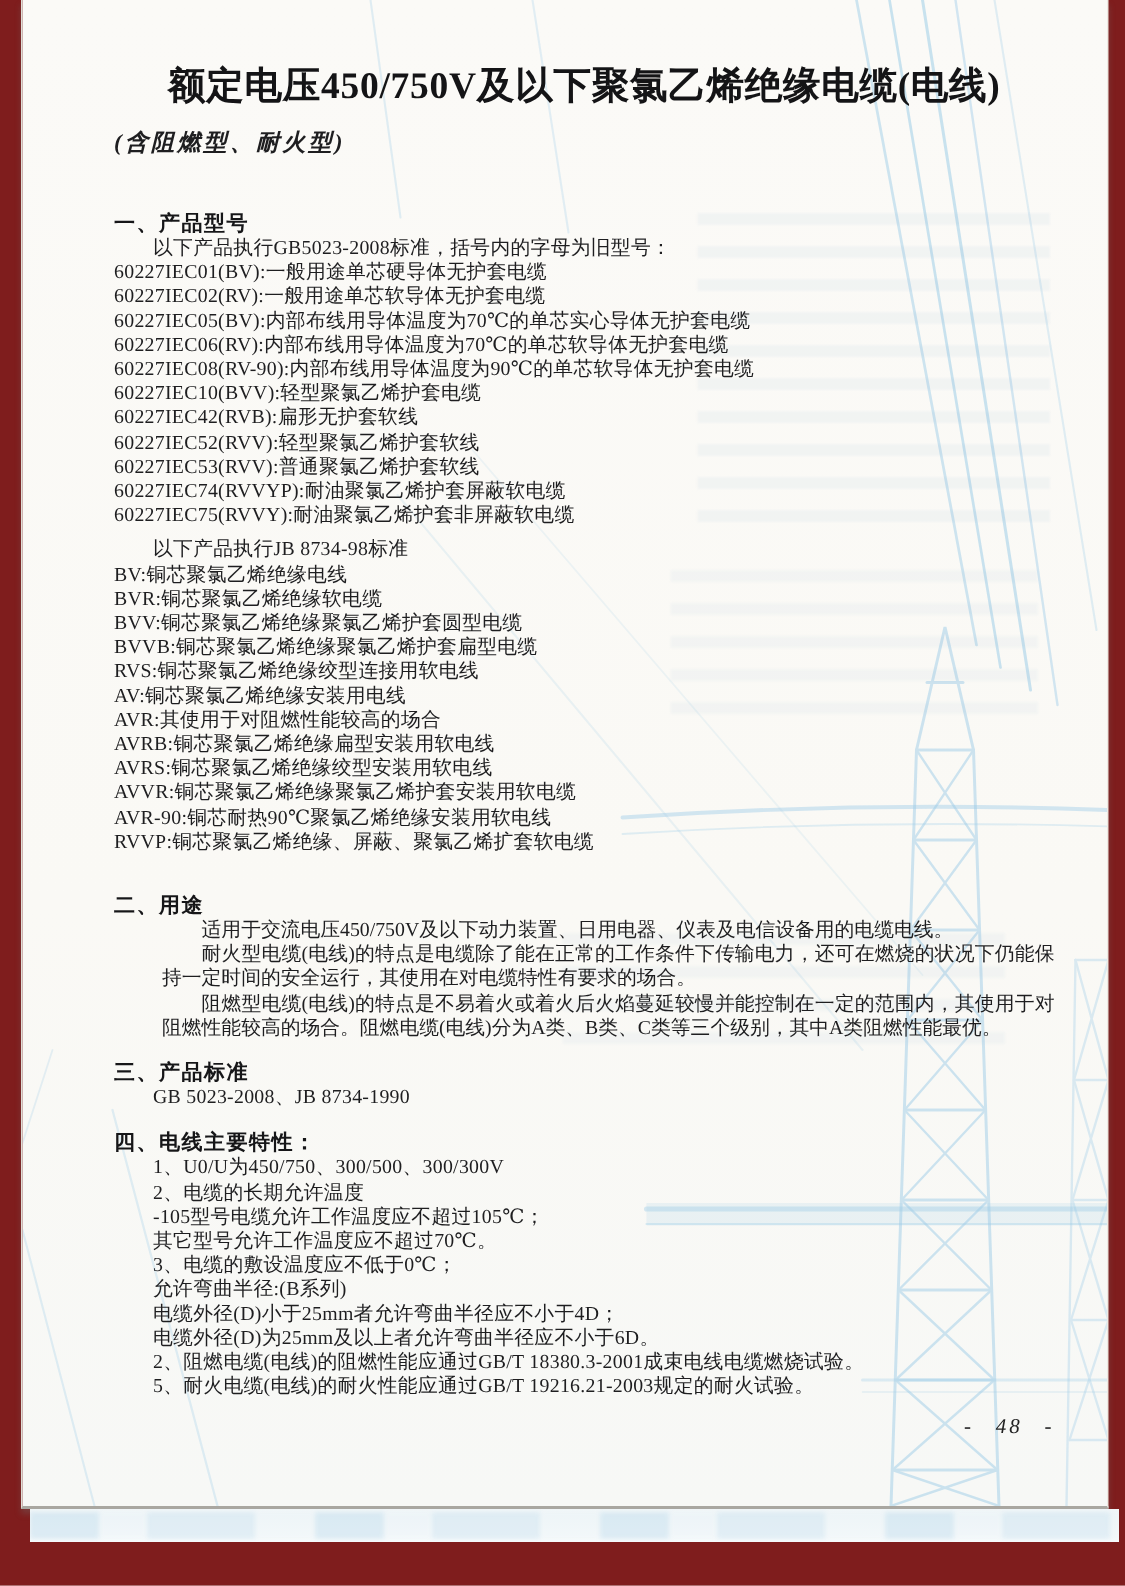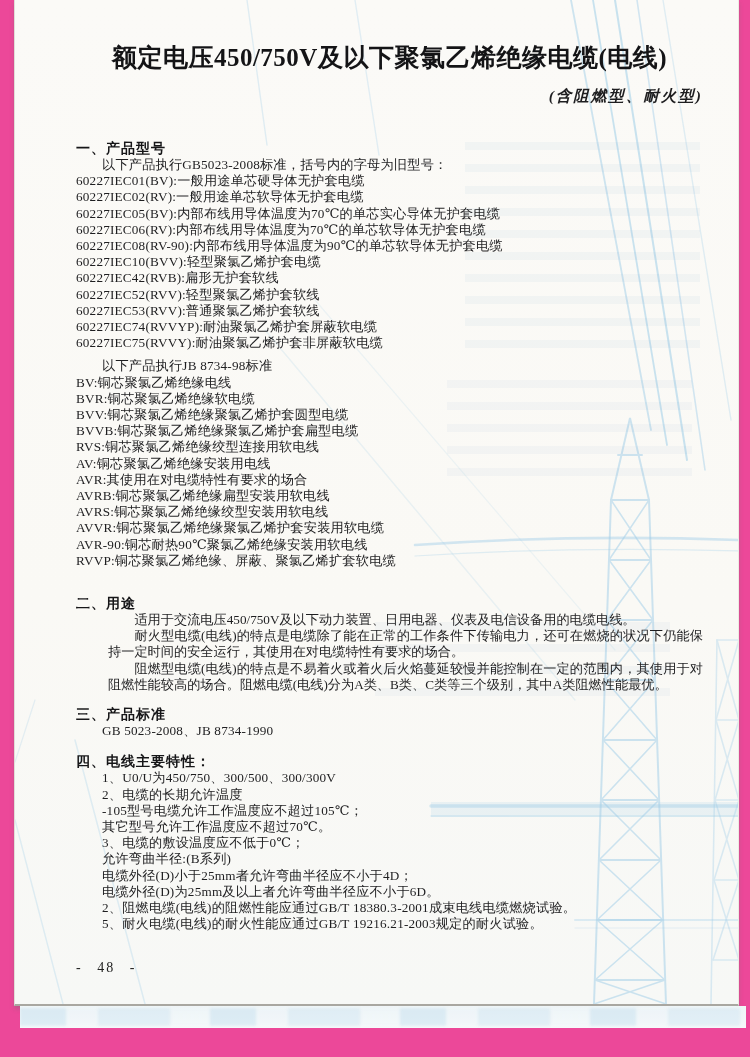--- a/index.html
+++ b/index.html
@@ -1,18 +1,18 @@
 <!DOCTYPE html>
 <html><head>
 <meta charset="utf-8">
 <style>
   html,body{margin:0;padding:0;}
   .scan{
     position:relative; width:750px; height:1057px; overflow:hidden;
-    background:#ec4899;
+    background:#7f1d1d;
     font-family:"Liberation Serif","DejaVu Serif",serif;
     color:#1e1e20;
   }
   .page{
     position:absolute; left:14px; top:0; width:723px; height:1004px;
     background:linear-gradient(180deg,#fbfaf7 0%,#faf9f5 60%,#f7f8f6 100%);
     border-left:1px solid #e0ded7;
     border-right:1px solid #eceae3;
     border-bottom:2px solid #a9a7a1;
     box-shadow:0 3px 4px rgba(110,110,110,.35);
@@ -25,38 +25,38 @@
   }
   .g1{left:450px; top:142px; width:235px; height:220px;}
   .g2{left:432px; top:380px; width:245px; height:100px; opacity:.42;}
   .g3{left:360px; top:622px; width:295px; height:88px; opacity:.42;}
   .content{position:absolute; left:61px; top:0; width:627px;}
   h1.title{
     margin:42px 0 0; text-align:center;
     font-size:25px; line-height:32px; font-weight:700; letter-spacing:.5px; color:#141416;
   }
   .subtitle{
-    margin-top:12px; text-align:right;
+    margin-top:12px; text-align:left;
     font-size:15.5px; line-height:20px; font-weight:700; font-style:italic; letter-spacing:2px;
   }
   .sec-h{
     font-family:"Liberation Sans","DejaVu Sans",sans-serif;
     font-weight:700; font-size:14px; line-height:17px; letter-spacing:1px; color:#161618;
   }
   .sec-h.s0{margin-top:34px}
   .sec-h.s1{margin-top:26px}
   .sec-h.s2{margin-top:13px}
   .sec-h.s3{margin-top:14px}
   .line{font-size:13.2px; line-height:16.2px; letter-spacing:.2px; white-space:nowrap;}
   .line.indent{padding-left:26px;}
   .para{font-size:13.2px; line-height:16.2px; text-indent:26.4px; text-align:justify;margin-left:32px;}
   .spacer{height:7px;}
   .pagenum{
-    margin-top:28px; text-align:left; font-size:14px;
-    letter-spacing:2px; word-spacing:9px; color:#222;
+    margin-top:12px; text-align:right; font-size:14px;
+    letter-spacing:2px; word-spacing:9px; color:#222;font-style:italic;
   }
   .next-page-strip{
     position:absolute; left:20px; top:1006px; width:726px; height:22px;
     background:linear-gradient(180deg,#f1f6f8,#f7fafb);
     overflow:hidden;
   }
   .next-page-strip .blobs{
     position:absolute; inset:2px 0 2px 0; filter:blur(1.5px); opacity:.6;
     background:repeating-linear-gradient(90deg,
       rgba(125,185,220,.35) 0 46px, rgba(125,185,220,.06) 46px 78px,
@@ -140,21 +140,21 @@
           <div class="line">60227IEC74(RVVYP):耐油聚氯乙烯护套屏蔽软电缆</div>
           <div class="line">60227IEC75(RVVY):耐油聚氯乙烯护套非屏蔽软电缆</div>
           <div class="spacer"></div>
           <div class="line indent">以下产品执行JB 8734-98标准</div>
           <div class="line">BV:铜芯聚氯乙烯绝缘电线</div>
           <div class="line">BVR:铜芯聚氯乙烯绝缘软电缆</div>
           <div class="line">BVV:铜芯聚氯乙烯绝缘聚氯乙烯护套圆型电缆</div>
           <div class="line">BVVB:铜芯聚氯乙烯绝缘聚氯乙烯护套扁型电缆</div>
           <div class="line">RVS:铜芯聚氯乙烯绝缘绞型连接用软电线</div>
           <div class="line">AV:铜芯聚氯乙烯绝缘安装用电线</div>
-          <div class="line">AVR:其使用在对电缆特性有要求的场合</div>
+          <div class="line">AVR:其使用于对阻燃性能较高的场合</div>
           <div class="line">AVRB:铜芯聚氯乙烯绝缘扁型安装用软电线</div>
           <div class="line">AVRS:铜芯聚氯乙烯绝缘绞型安装用软电线</div>
           <div class="line">AVVR:铜芯聚氯乙烯绝缘聚氯乙烯护套安装用软电缆</div>
           <div class="line">AVR-90:铜芯耐热90℃聚氯乙烯绝缘安装用软电线</div>
           <div class="line">RVVP:铜芯聚氯乙烯绝缘、屏蔽、聚氯乙烯扩套软电缆</div>
           <div class="sec-h s1">二、用途</div>
           <div class="para">适用于交流电压450/750V及以下动力装置、日用电器、仪表及电信设备用的电缆电线。</div>
           <div class="para">耐火型电缆(电线)的特点是电缆除了能在正常的工作条件下传输电力，还可在燃烧的状况下仍能保持一定时间的安全运行，其使用在对电缆特性有要求的场合。</div>
           <div class="para">阻燃型电缆(电线)的特点是不易着火或着火后火焰蔓延较慢并能控制在一定的范围内，其使用于对阻燃性能较高的场合。阻燃电缆(电线)分为A类、B类、C类等三个级别，其中A类阻燃性能最优。</div>
           <div class="sec-h s2">三、产品标准</div>

